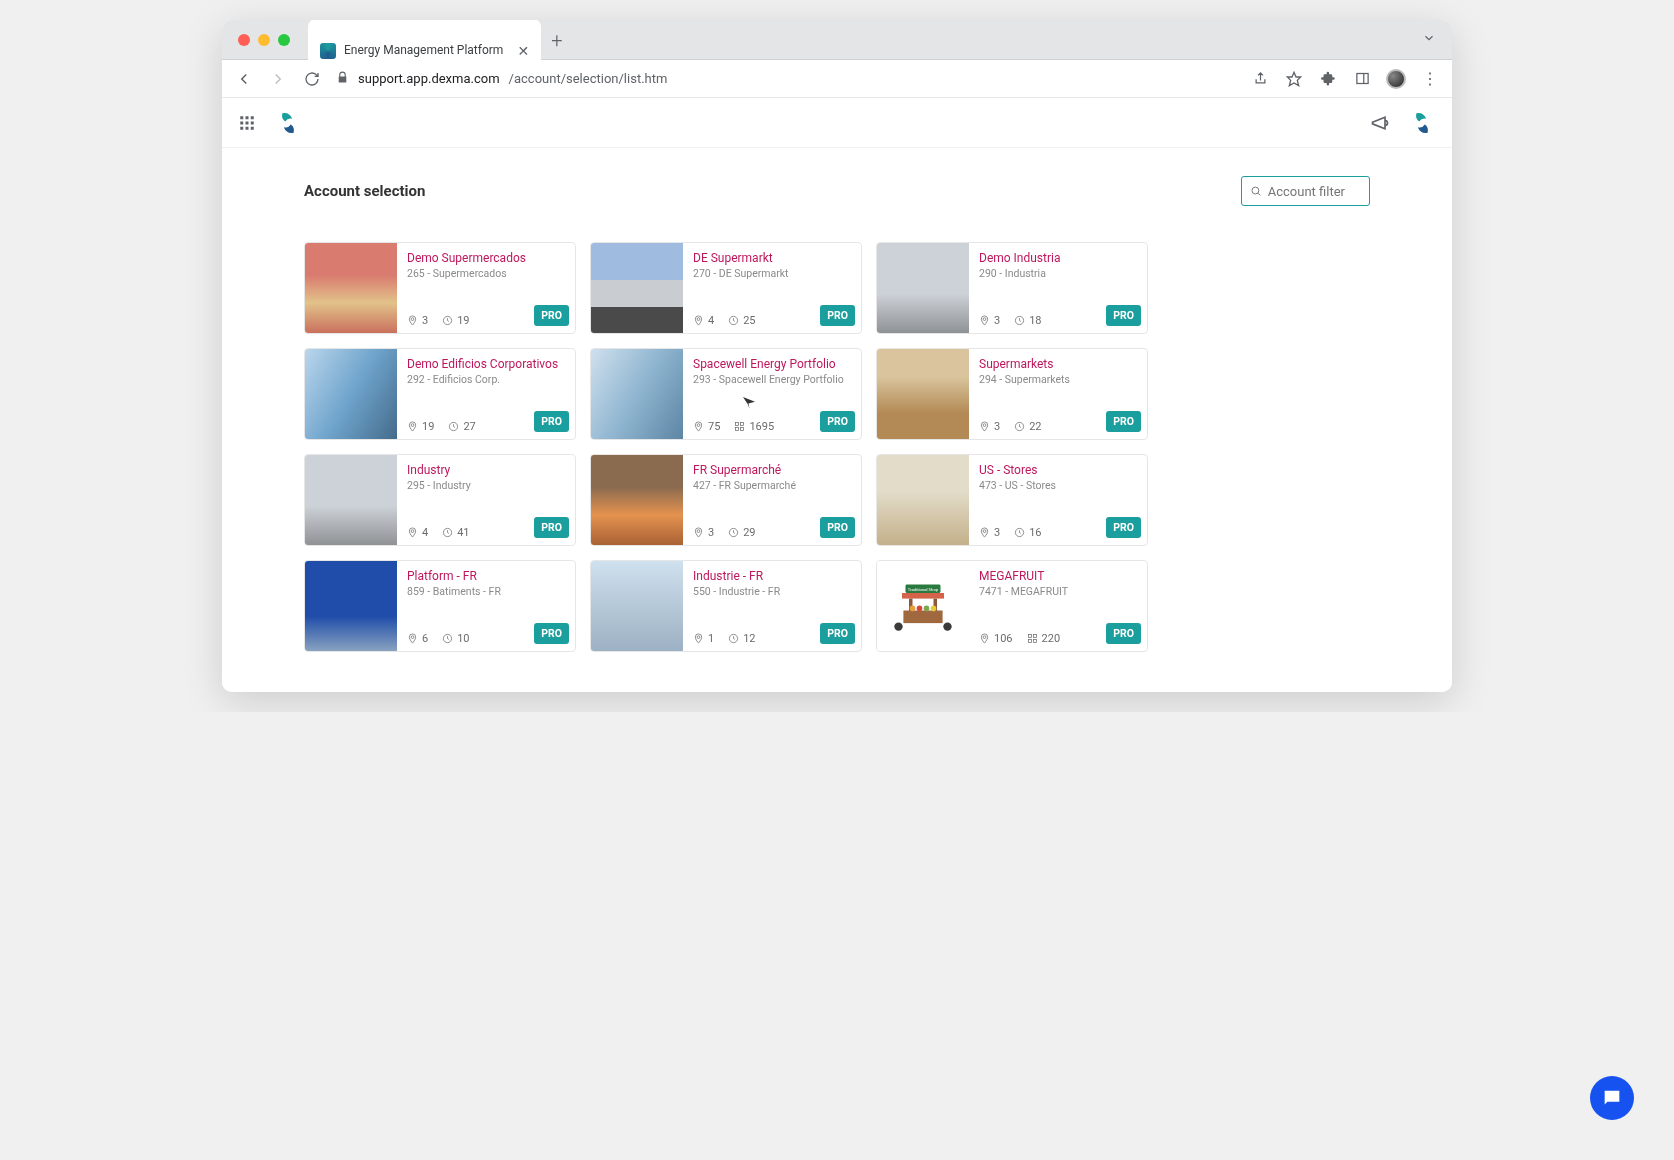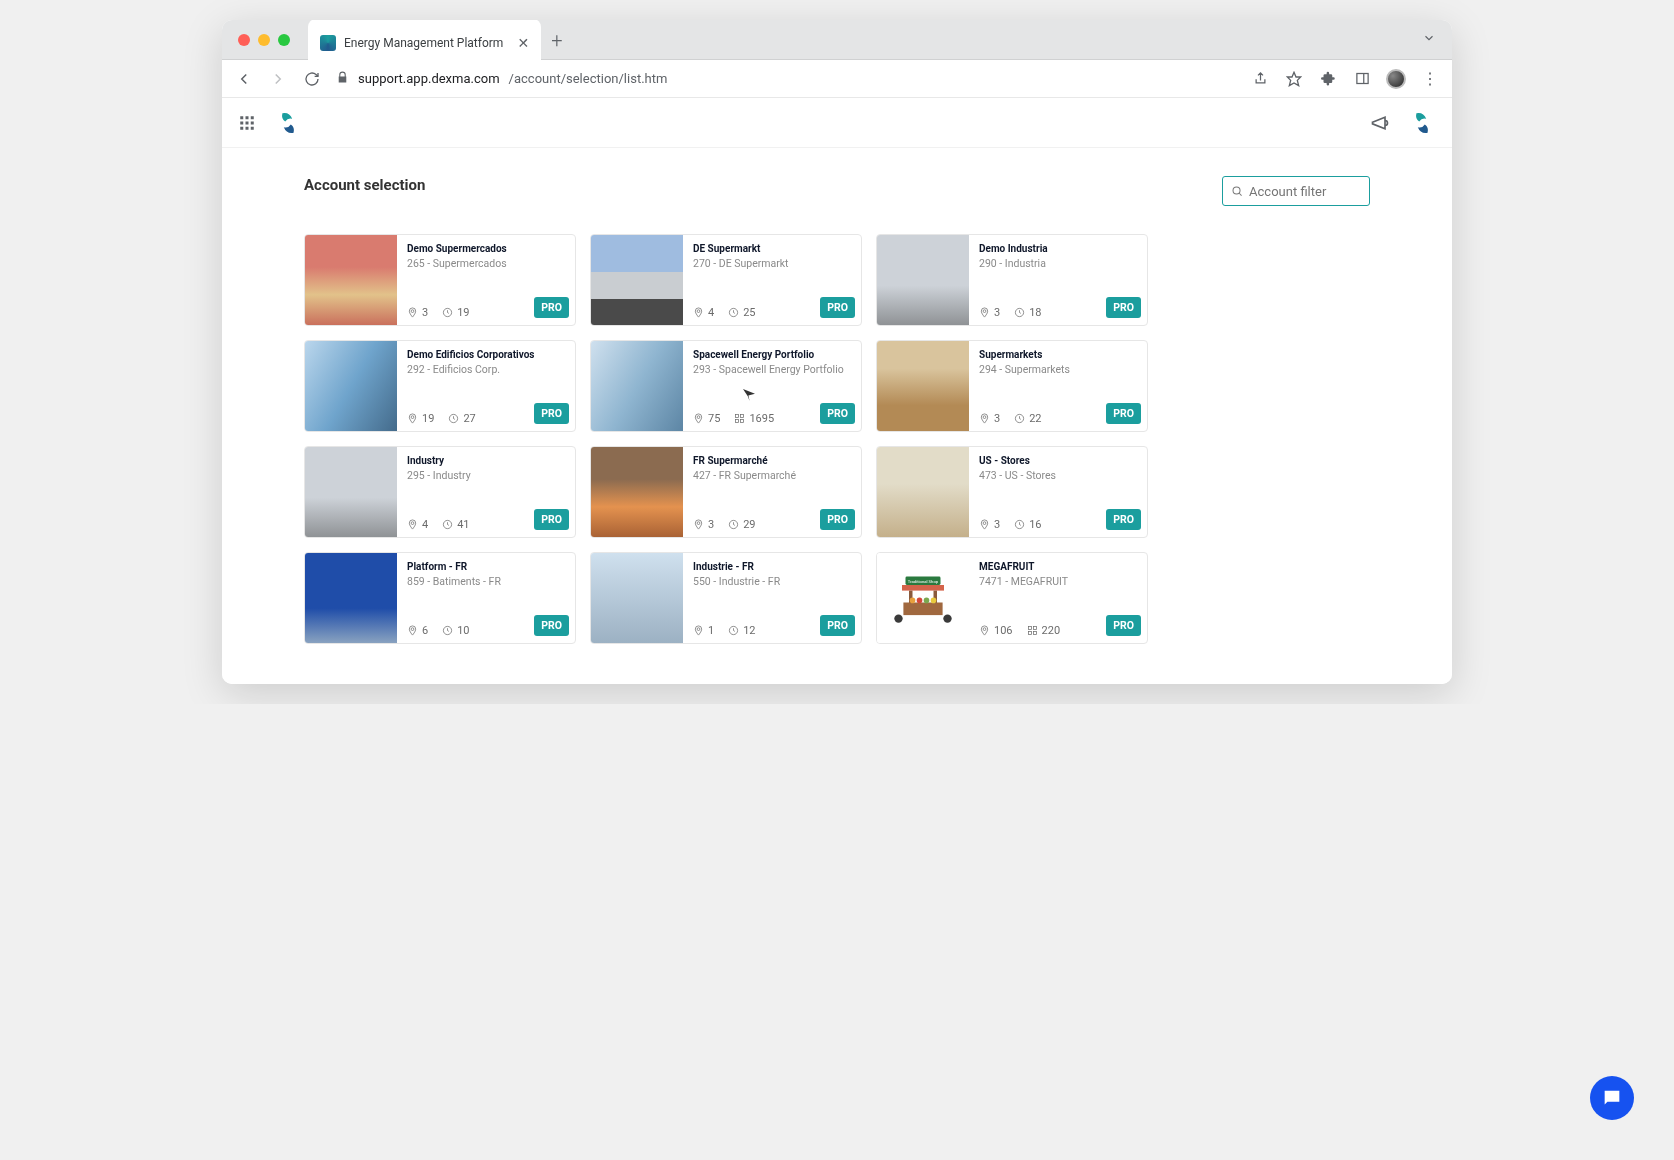--- a/index.html
+++ b/index.html
@@ -4,21 +4,21 @@
 <style>
 *{box-sizing:border-box;margin:0;padding:0;font-family:-apple-system,BlinkMacSystemFont,"Segoe UI",Roboto,Helvetica,Arial,sans-serif}
 body{background:#f0f0f0;display:flex;justify-content:center;padding:20px 0}
 .window{width:1230px;background:#fff;border-radius:10px;box-shadow:0 10px 40px rgba(0,0,0,.15);overflow:hidden}
 .titlebar{display:flex;align-items:center;padding:0 16px;height:40px;background:#e4e5e6;border-bottom:1px solid #d0d1d2}
 .traffic{display:flex;gap:8px;margin-right:18px}
 .traffic span{width:12px;height:12px;border-radius:50%}
 .tl-close{background:#ff5f57}
 .tl-min{background:#febc2e}
 .tl-max{background:#28c840}
-.tab{display:flex;align-items:center;gap:8px;background:#fff;border-radius:8px 8px 0 0;padding:24px 12px;height:34px;margin-top:6px;font-size:12px;color:#3c4043}
+.tab{display:flex;align-items:flex-start;gap:8px;background:#fff;border-radius:8px 8px 0 0;padding:24px 12px;height:34px;margin-top:6px;font-size:12px;color:#3c4043}
 .tab .favicon{width:16px;height:16px;border-radius:3px;background:conic-gradient(#1b9e9e,#215a8e,#1b9e9e)}
 .tab-close{color:#5f6368;font-size:14px;margin-left:6px}
 .new-tab{margin-left:10px;color:#5f6368;font-size:20px;font-weight:300}
 .tab-spacer{flex:1}
 .tabdrop{color:#5f6368}
 .addrbar{display:flex;align-items:center;height:38px;background:#fff;padding:0 12px;border-bottom:1px solid #e8e8e8;gap:14px}
 .nav-ico{color:#5f6368;display:flex;align-items:center;justify-content:center;width:20px;height:20px}
 .addr{flex:1;display:flex;align-items:center;gap:9px;font-size:13px;color:#202124}
 .lock{color:#5f6368}
 .addr-host{font-weight:400}
@@ -26,44 +26,44 @@
 .right-icons{display:flex;gap:14px;align-items:center}
 .avatar{width:20px;height:20px;border-radius:50%;background:radial-gradient(circle at 30% 30%,#888,#222);border:2px solid #bbb}
 .menu-dots{letter-spacing:0;line-height:1;color:#5f6368}
 .app{background:#fff}
 .app-header{display:flex;align-items:center;height:50px;padding:0 16px;gap:18px;border-bottom:1px solid #f1f1f1}
 .h-ico{color:#5f6368;display:flex;align-items:center}
 .logo{width:28px;height:28px}
 .logo svg{width:100%;height:100%}
 .h-spacer{flex:1}
 .page{padding:28px 82px 40px}
-.page-top{display:flex;align-items:flex-start;justify-content:space-between;margin-bottom:28px}
+.page-top{display:flex;align-items:center;justify-content:space-between;margin-bottom:36px}
 .page-title{font-size:15px;font-weight:700;color:#333}
-.filter{border:1px solid #1b9e9e;border-radius:3px;display:flex;align-items:center;height:30px;padding:0 8px;gap:6px;width:148px}
+.filter{border:1px solid #1b9e9e;border-radius:3px;display:flex;align-items:center;height:30px;padding:0 8px;gap:6px;width:129px}
 .filter svg{color:#777}
 .filter input{border:0;outline:0;font-size:13px;color:#888;width:100%}
 .grid{display:grid;grid-template-columns:repeat(3,272px);gap:14px}
 .card{display:flex;border:1px solid #e6e6e6;border-radius:4px;height:92px;overflow:hidden;background:#fff;cursor:pointer}
 .thumb{width:92px;height:92px;flex-shrink:0;background:#ccc}
 .ct1{background:linear-gradient(#d97b6f 35%,#e2c28a 65%,#c86b5a)}
 .ct2{background:linear-gradient(#9fbce0 40%,#c9cdd1 40% 70%,#4a4a4a 70%)}
 .ct3{background:linear-gradient(#cdd2d8 55%,#8c8f92)}
 .ct4{background:linear-gradient(120deg,#bad6ec,#6fa4cc 50%,#436a8a)}
 .ct5{background:linear-gradient(120deg,#cfe0ee,#8fb5d0 50%,#5c85a4)}
 .ct6{background:linear-gradient(#d9c49d 30%,#b38a55 70%)}
 .ct7{background:linear-gradient(#cdd2d8 55%,#8c8f92)}
 .ct8{background:linear-gradient(#8b6b50 35%,#e4924f 65%,#a55f33)}
 .ct9{background:linear-gradient(#e2dcc8 40%,#c3ae88)}
 .ct10{background:linear-gradient(#1f4da9 60%,#8fa7c1)}
 .ct11{background:linear-gradient(#cfe0ee,#9bb0c2)}
 .ct12{background:#fff}
 .fruit-stand{width:92px;height:92px;display:flex;align-items:center;justify-content:center}
 .fruit-stand svg{width:70px;height:70px}
 .body{flex:1;padding:8px 10px 6px;display:flex;flex-direction:column;position:relative}
-.c-title{font-size:10px;font-weight:700;color:#0f172a;line-height:1.2;margin-bottom:2px}
+.c-title{font-size:12px;font-weight:400;color:#be185d;line-height:1.2;margin-bottom:2px}
 .c-sub{font-size:10.5px;color:#8a8a8a}
 .stats{display:flex;align-items:center;gap:14px;margin-top:auto;font-size:11px;color:#6b6b6b}
 .stat{display:flex;align-items:center;gap:4px}
 .stat svg{width:11px;height:11px;fill:none;stroke:#6b6b6b;stroke-width:1.6}
 .badge{position:absolute;right:6px;bottom:7px;background:#1b9e9e;color:#fff;font-size:10.5px;font-weight:700;padding:4px 7px;border-radius:3px}
 .cursor{position:relative}
 .cursor:after{content:"";position:absolute;left:152px;top:48px;width:12px;height:12px;background:#000;clip-path:polygon(0 0,100% 40%,45% 55%,55% 100%,40% 60%,0 0);opacity:.8}
 .chat{position:fixed;right:40px;bottom:40px;width:44px;height:44px;border-radius:50%;background:#1652f0;display:flex;align-items:center;justify-content:center}
 .chat svg{fill:#fff}
 </style>

